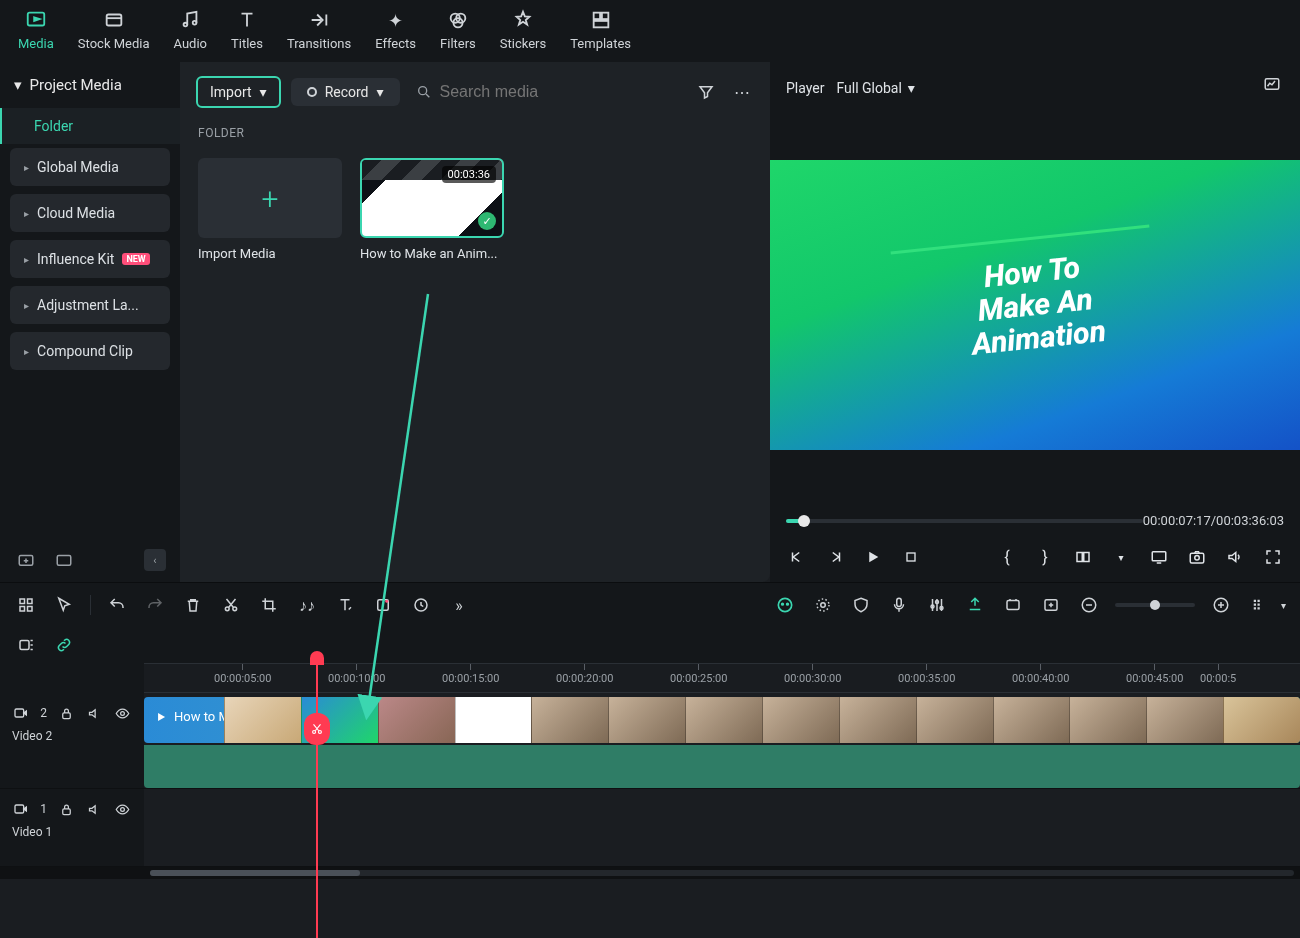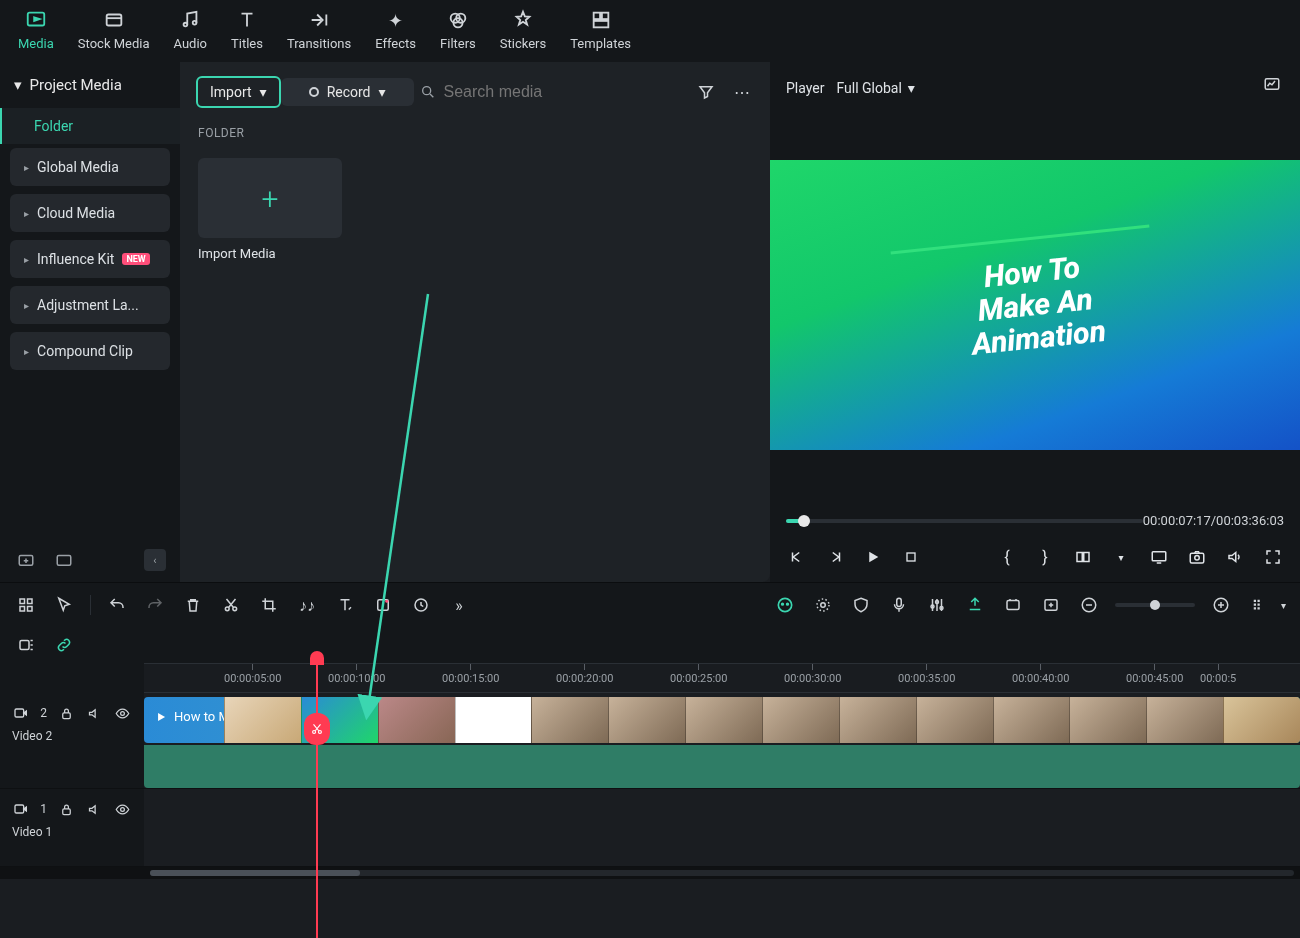--- a/index.html
+++ b/index.html
@@ -23,23 +23,23 @@
 .sidebar { width:180px; background:#14171a; display:flex; flex-direction:column; }
 .side-header { display:flex;align-items:center;gap:8px;padding:14px 14px;font-size:15px;color:#e8e8e8; }
 .side-folder { color:#3bd6b0; padding:10px 14px 10px 32px; font-size:14px; border-left:2px solid #3bd6b0; background:#1b2024; }
 .side-item { display:flex;align-items:center;gap:8px;padding:11px 14px;margin:4px 10px;border-radius:6px;background:#24282d;font-size:14px;color:#dce0e4;cursor:pointer; }
 .side-item .chev { font-size:10px;color:#9aa0a6; }
 .new-badge { background:#ff4e7a;color:#fff;font-size:9px;padding:1px 4px;border-radius:3px;font-weight:bold; }
 .side-bottom { margin-top:auto;display:flex;align-items:center;gap:14px;padding:10px 14px;color:#9aa0a6; }
 .collapse-btn { margin-left:auto;width:22px;height:22px;background:#2a2f35;border-radius:4px;display:flex;align-items:center;justify-content:center;font-size:11px;cursor:pointer; }
 
 .media-panel { flex:1; background:#1e2226; display:flex; flex-direction:column; border-radius:0 0 8px 0; }
-.media-toolbar { display:flex;align-items:center;padding:14px 16px; }
+.media-toolbar { display:flex;align-items:center;gap:10px;padding:14px 16px; }
 .import-btn { border:2px solid #3bd6b0;border-radius:6px;padding:6px 12px;display:flex;align-items:center;gap:8px;color:#e8e8e8;font-size:14px;cursor:pointer; }
-.record-btn { background:#2a2f35;border-radius:6px;padding:6px 28px;display:flex;align-items:center;gap:8px;font-size:14px;cursor:pointer; }
+.record-btn { background:#2a2f35;border-radius:6px;padding:6px 16px;display:flex;align-items:center;gap:8px;font-size:14px;cursor:pointer; }
 .search-wrap { display:flex;align-items:center;gap:8px;color:#9aa0a6;margin-left:6px; }
 .search-input { background:transparent;border:none;color:#eab308;font-size:16px;outline:none;width:160px; }
 .media-toolbar .right { margin-left:auto;display:flex;gap:12px;color:#cfd3d7;font-size:18px; }
 .folder-label { padding:4px 18px;font-size:12px;color:#9aa0a6;letter-spacing:0.5px; }
 .media-grid { display:flex;gap:18px;padding:14px 18px; }
 .media-card { width:144px;display:flex;flex-direction:column;gap:8px;font-size:13px;color:#dfe3e7; }
 .import-thumb { height:80px;background:#2a2f35;border-radius:6px;display:flex;align-items:center;justify-content:center; }
 .plus-large { font-size:30px;color:#3bd6b0;font-weight:300; }
 .clip-thumb { position:relative;height:80px;border:2px solid #3bd6b0;border-radius:6px;background:linear-gradient(135deg,#0d1116 0 20%, #fff 20% 80%, #0d1116 80%);overflow:hidden; }
 .clip-thumb .dur { position:absolute;top:6px;right:6px;background:rgba(0,0,0,.65);color:#fff;font-size:11px;padding:2px 6px;border-radius:4px; }
@@ -257,20 +257,28 @@
       </div>
     </div>
     <div class="folder-label">FOLDER</div>
     <div class="media-grid">
       <div class="media-card">
         <div class="import-thumb">
             <span class="plus-large">+</span>
           </div>
         <span>Import Media</span>
       </div>
+      <div class="media-card">
+        <div class="clip-thumb">
+          <div class="stripe"></div>
+          <span class="dur">00:03:36</span>
+          <span class="check">✓</span>
+        </div>
+        <span>How to Make an Anim...</span>
+      </div>
     </div>
   </div>
 
   <div class="player">
     <div class="player-header">
       <span>Player</span>
       <div class="fq">
           <span>Full Global</span>
           <span>▾</span>
         </div>
@@ -511,21 +519,21 @@
   <span class="tt-icon" style="color:#3bd6b0">
       <svg width="18" height="18" viewBox="0 0 24 24" fill="none" stroke="#3bd6b0" stroke-width="2">
         <path d="M10 14a4 4 0 005.6 0l3-3a4 4 0 00-5.6-5.6l-1 1M14 10a4 4 0 00-5.6 0l-3 3a4 4 0 005.6 5.6l1-1"></path>
       </svg>
     </span>
 </div>
 
 <div class="ruler-row">
   <div class="track-gutter"></div>
   <div class="ruler" id="ruler">
-      <div class="tick" style="left: 70px; margin-left: 10px;">00:00:05:00</div>
+      <div class="tick" style="left: 70px;">00:00:05:00</div>
       <div class="tick" style="left: 184px;">00:00:10:00</div>
       <div class="tick" style="left: 298px;">00:00:15:00</div>
       <div class="tick" style="left: 412px;">00:00:20:00</div>
       <div class="tick" style="left: 526px;">00:00:25:00</div>
       <div class="tick" style="left: 640px;">00:00:30:00</div>
       <div class="tick" style="left: 754px;">00:00:35:00</div>
       <div class="tick" style="left: 868px;">00:00:40:00</div>
       <div class="tick" style="left: 982px;">00:00:45:00</div>
       <div class="tick" style="left: 1056px;">00:00:5</div>
     </div>

